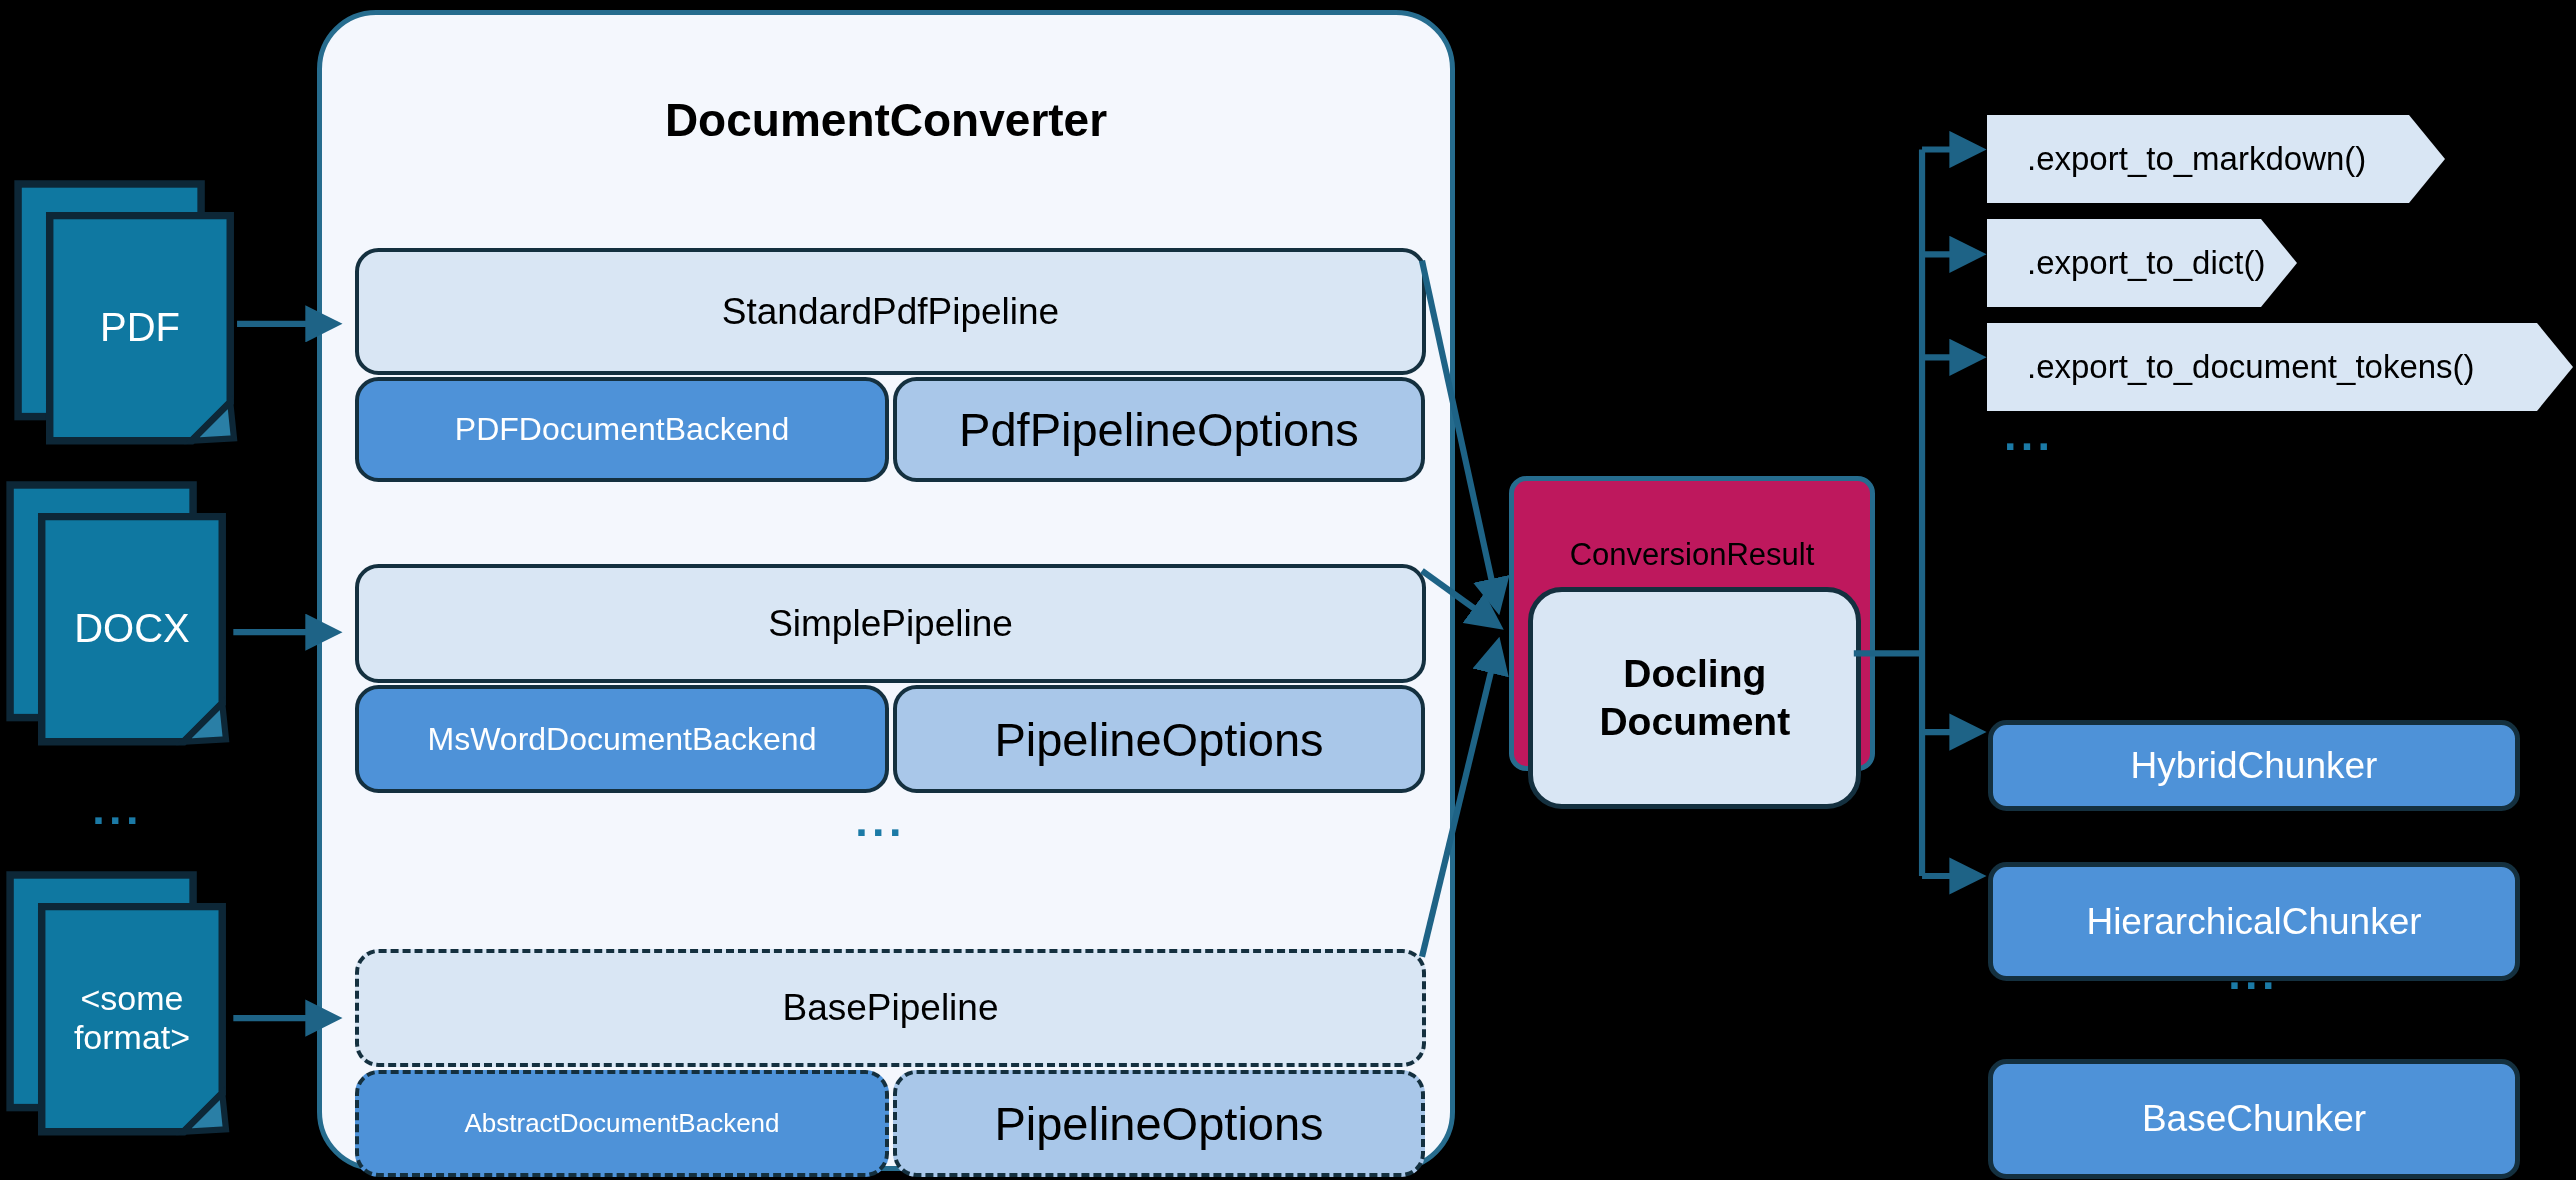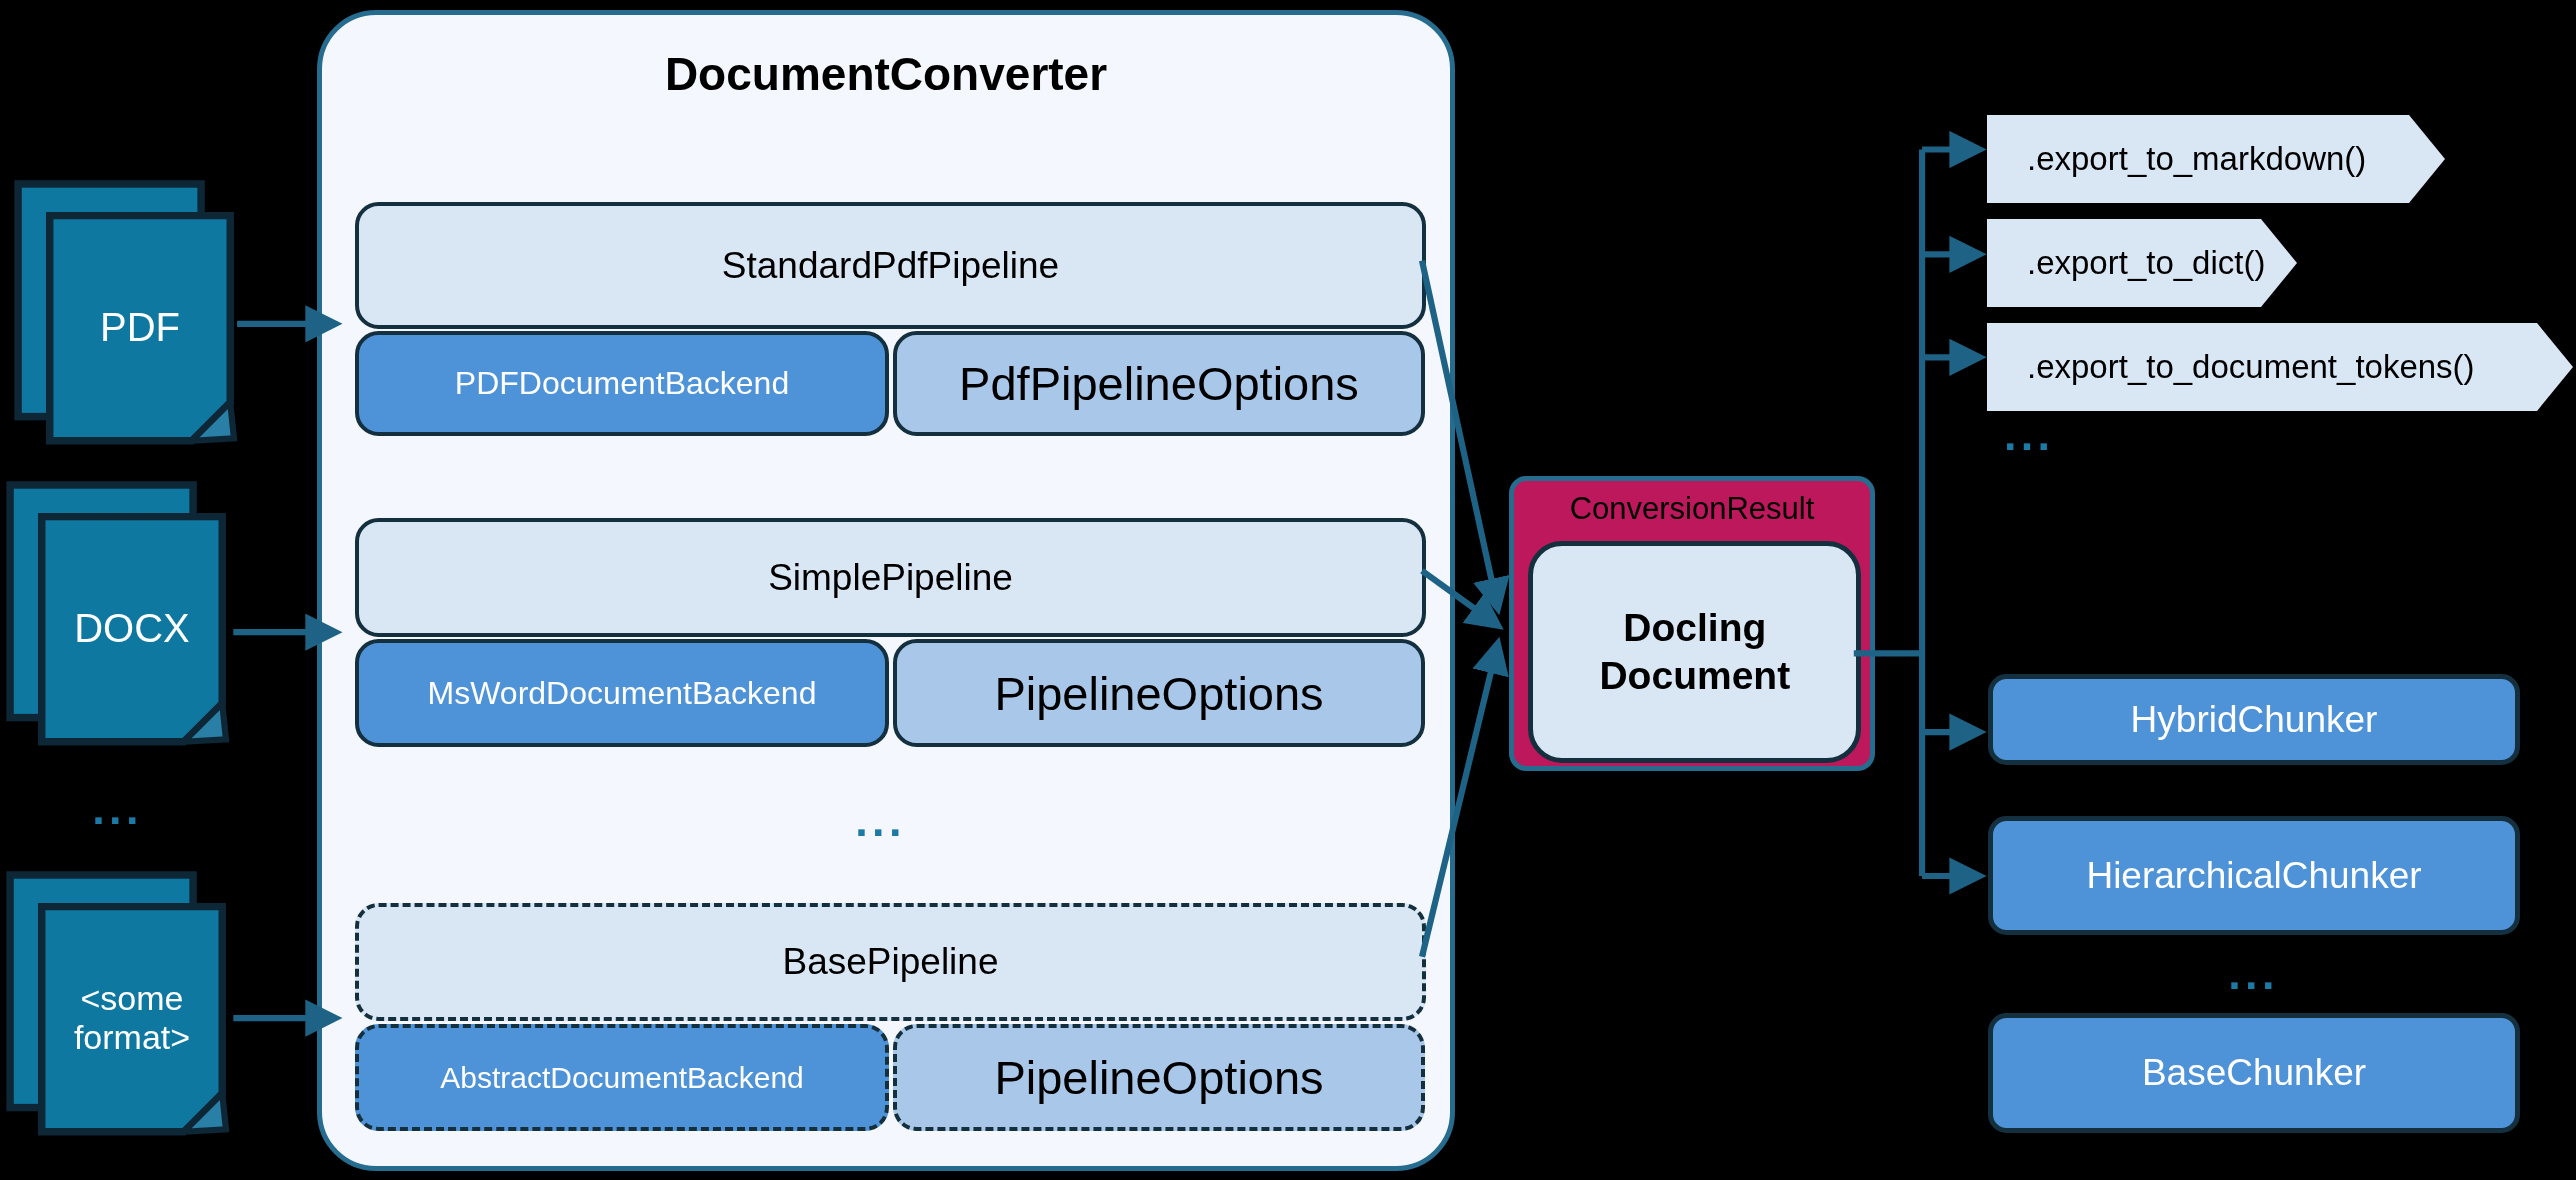--- a/index.html
+++ b/index.html
@@ -1,19 +1,19 @@
 <!DOCTYPE html>
 <html style="font-size:10px"><head>
 <meta charset="utf-8">
 <style>
   html,body{margin:0;padding:0;background:#000;}
   body{width:2576px;height:1180px;position:relative;overflow:hidden;
        font-family:"Liberation Sans","DejaVu Sans",sans-serif;}
   .abs{position:absolute;box-sizing:border-box;}
-  .flexc{display:flex;align-items:center;justify-content:center;}
+  .flexc{display:flex;align-items:center;justify-content:center;margin-top:46px;}
 
   
   .doc-stack{width:231px;height:268px;}
   .doc-label{position:absolute;left:33px;top:33px;width:188px;height:230px;
              display:flex;flex-direction:column;align-items:center;justify-content:center;
              color:#ffffff;font-size:40px;line-height:1.15;}
   .doc-label.small{font-size:34px;}
 
   
   .converter{left:317px;top:10px;width:1138px;height:1161px;background:#f4f7fd;
@@ -89,21 +89,21 @@
   <div class="abs pipe-sub-left flexc" style="top:316px;height:105px;">PDFDocumentBackend</div>
   <div class="abs pipe-sub-right flexc" style="top:316px;height:105px;">PdfPipelineOptions</div>
 
   <div class="abs pipe-header flexc" style="top:503px;height:119px;">SimplePipeline</div>
   <div class="abs pipe-sub-left flexc" style="top:624px;height:108px;">MsWordDocumentBackend</div>
   <div class="abs pipe-sub-right flexc" style="top:624px;height:108px;">PipelineOptions</div>
 
   <div class="abs ellipsis" style="left:509px;top:780px;width:99px;text-align:center;">...</div>
 
   <div class="abs pipe-header dashed flexc" style="top:888px;height:118px;">BasePipeline</div>
-  <div class="abs pipe-sub-left dashed flexc" style="top:1009px;height:107px;font-size:30px;">AbstractDocumentBackend</div>
+  <div class="abs pipe-sub-left dashed flexc" style="top:1009px;height:107px;font-size:26px;">AbstractDocumentBackend</div>
   <div class="abs pipe-sub-right dashed flexc" style="top:1009px;height:107px;">PipelineOptions</div>
 </div>
 
 <div class="abs convres">
   <div class="abs convres-label flexc">ConversionResult</div>
   <div class="abs docling flexc">
     <span>Docling</span>
     <span>Document</span>
   </div>
 </div>

